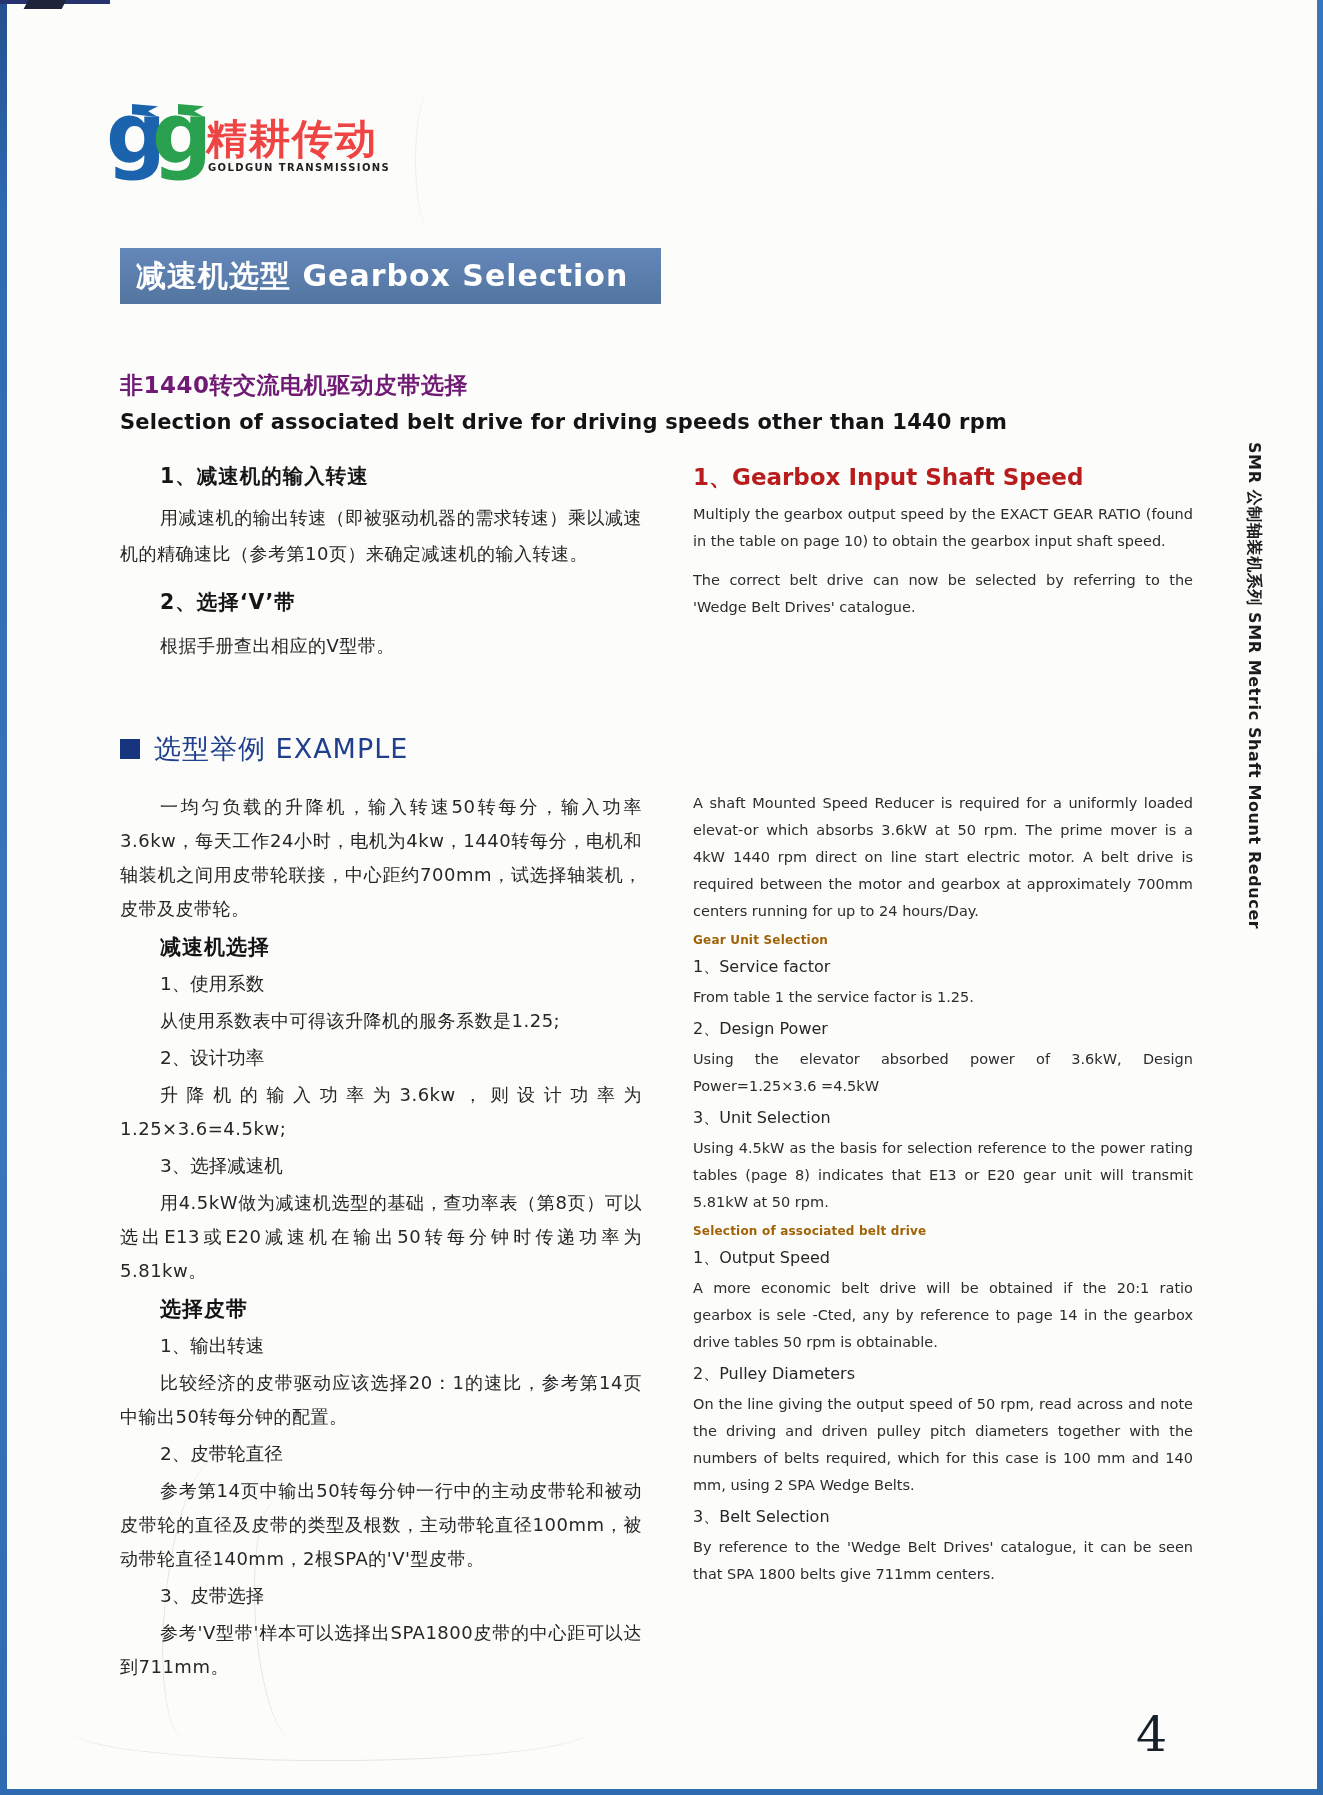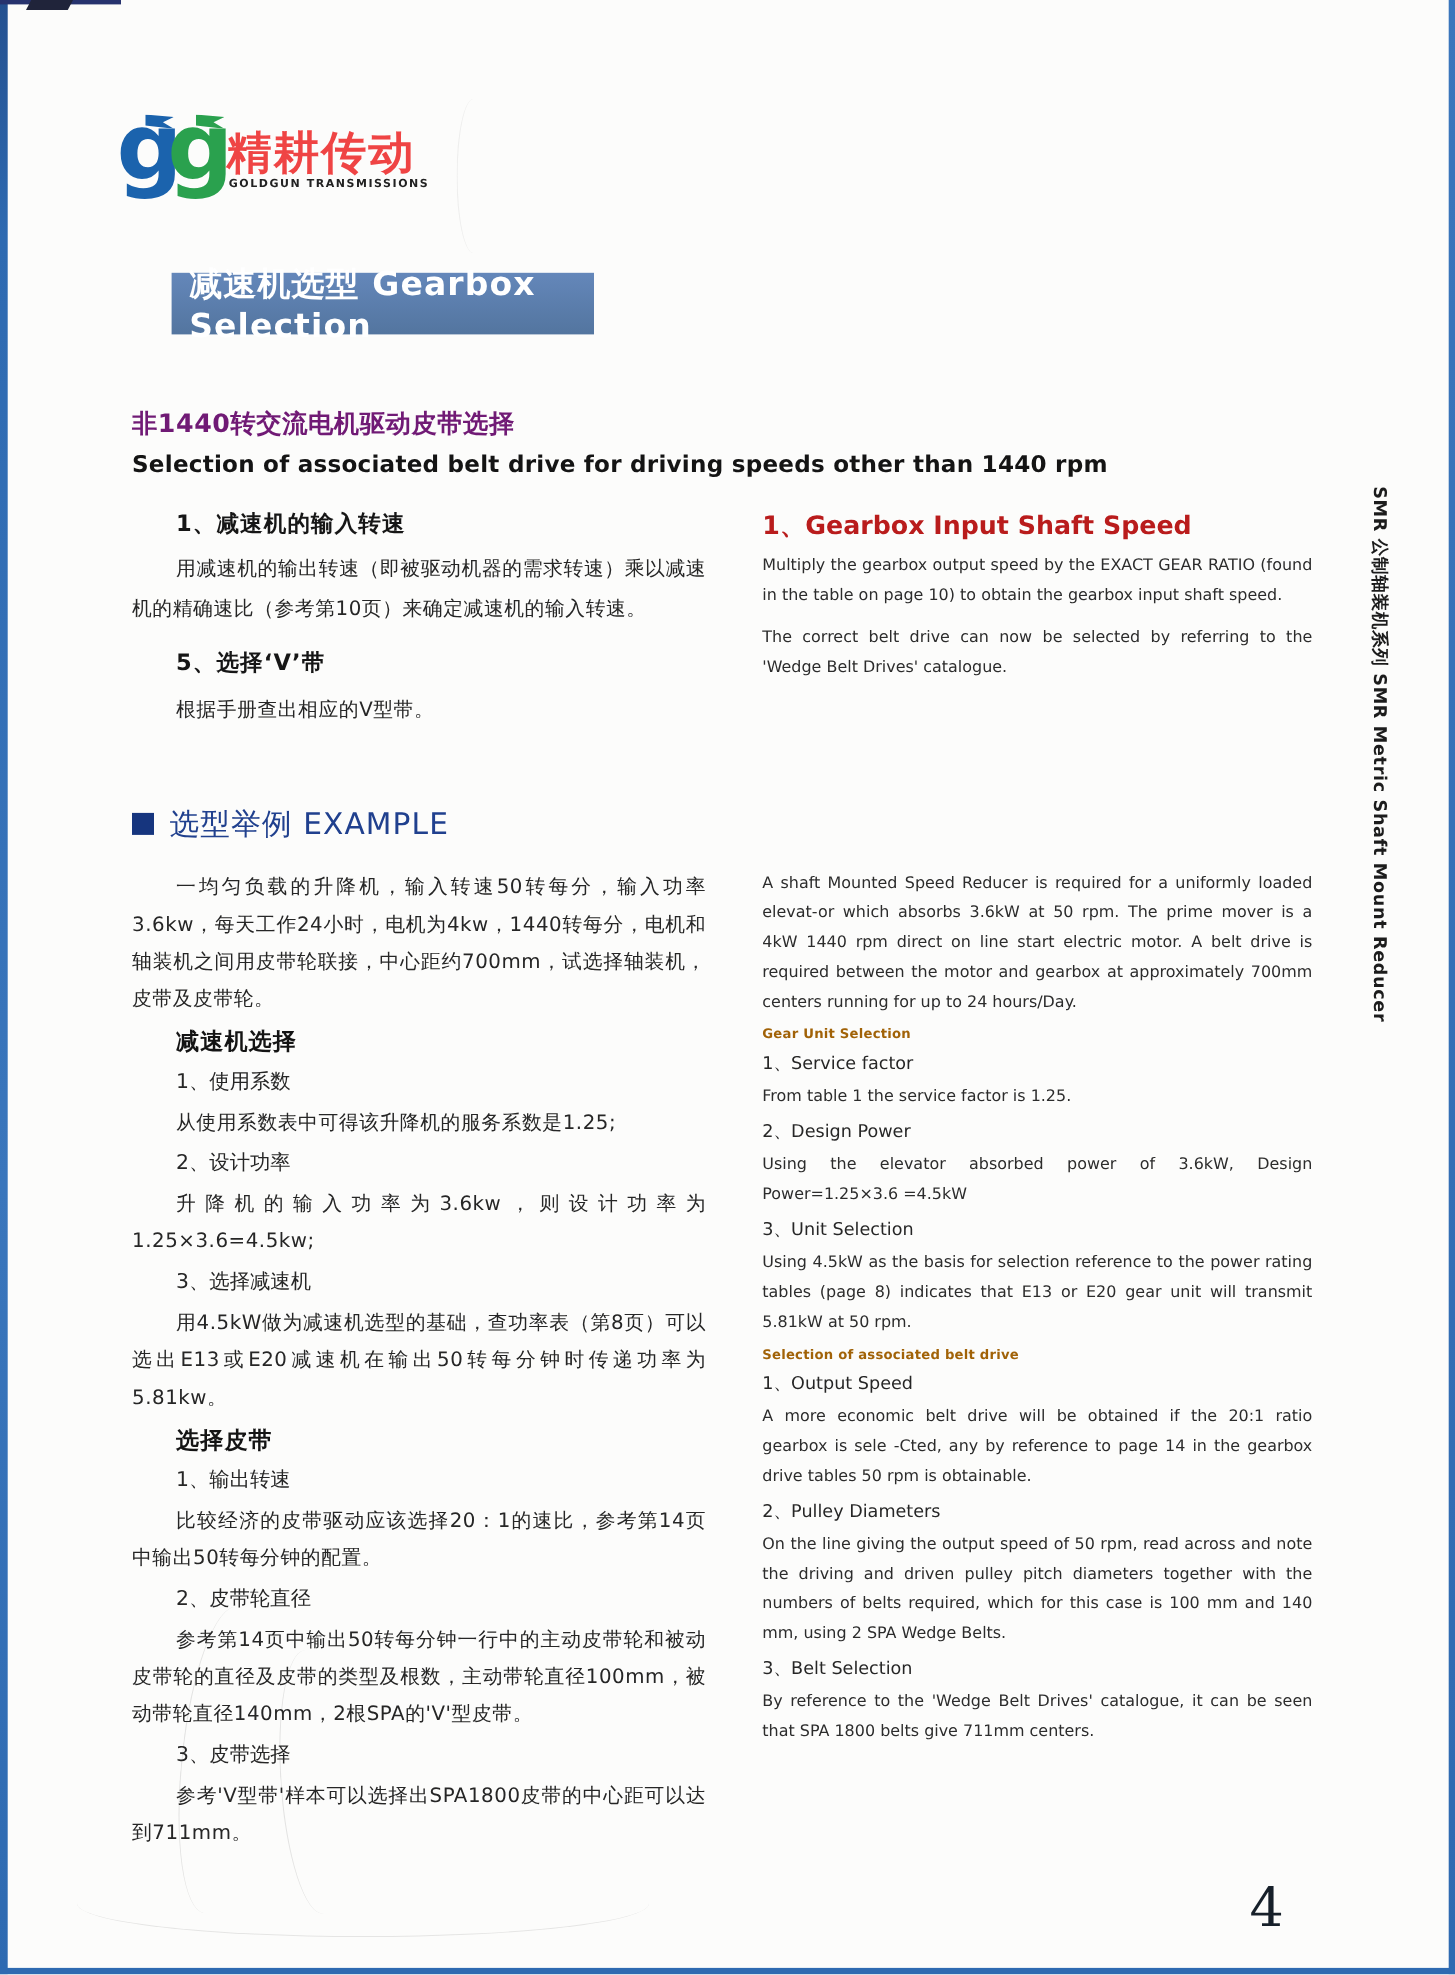--- a/index.html
+++ b/index.html
@@ -25,23 +25,23 @@
   .g-blue{left:0;color:#1b63ad;}
   .g-green{left:46px;color:#2aa14e;}
   .g-flag{position:absolute;width:26px;height:13px;top:8px;clip-path:polygon(0 0,100% 18%,62% 55%,100% 100%,0 78%);}
   .g-flag.f1{left:26px;background:#1b63ad;}
   .g-flag.f2{left:72px;background:#2aa14e;}
   .logo-cn{position:absolute;left:100px;top:22px;font-size:41px;font-weight:bold;color:#ef4444;letter-spacing:2px;line-height:42px;}
   .logo-en{position:absolute;left:102px;top:66px;font-size:10px;font-weight:bold;color:#222;letter-spacing:1.4px;}
 
   
   .title-bar{
-    position:absolute;left:120px;top:248px;width:384px;height:56px;
+    position:absolute;left:120px;top:248px;width:541px;height:56px;
     background:linear-gradient(180deg,#6487ba,#53759f);
-    display:flex;align-items:center;padding-left:16px;box-sizing:border-box;margin-left:36px;
+    display:flex;align-items:center;padding-left:16px;box-sizing:border-box;
   }
   .title-bar span{color:#fff;font-size:30px;font-weight:bold;letter-spacing:1px;}
 
   .h-cn{position:absolute;left:120px;top:370px;font-size:23px;font-weight:bold;color:#701a75;letter-spacing:.5px;}
   .h-en{position:absolute;left:120px;top:410px;font-size:21px;font-weight:bold;color:#141414;letter-spacing:.2px;}
 
   
   .col{position:absolute;box-sizing:border-box;}
   .intro-left{left:120px;top:462px;width:522px;}
   .intro-right{left:693px;top:462px;width:500px;}
@@ -107,21 +107,21 @@
   <div class="title-bar">
     <span>减速机选型 Gearbox Selection</span>
   </div>
 
   <div class="h-cn">非1440转交流电机驱动皮带选择</div>
   <div class="h-en">Selection of associated belt drive for driving speeds other than 1440 rpm</div>
 
   <div class="col intro-left">
     <p class="cn-num-h">1、减速机的输入转速</p>
     <p class="cn-p">用减速机的输出转速（即被驱动机器的需求转速）乘以减速机的精确速比（参考第10页）来确定减速机的输入转速。</p>
-    <p class="cn-num-h mt">5、选择‘V’带</p>
+    <p class="cn-num-h mt">2、选择‘V’带</p>
     <p class="cn-p mt">根据手册查出相应的V型带。</p>
   </div>
 
   <div class="col intro-right">
     <p class="en-num-h">1、Gearbox Input Shaft Speed</p>
     <p class="en-p">Multiply the gearbox output speed by the EXACT GEAR RATIO (found in the table on page 10) to obtain the gearbox input shaft speed.</p>
     <p class="en-p">The correct belt drive can now be selected by referring to the 'Wedge Belt Drives' catalogue.</p>
   </div>
 
   <div class="ex-head">

